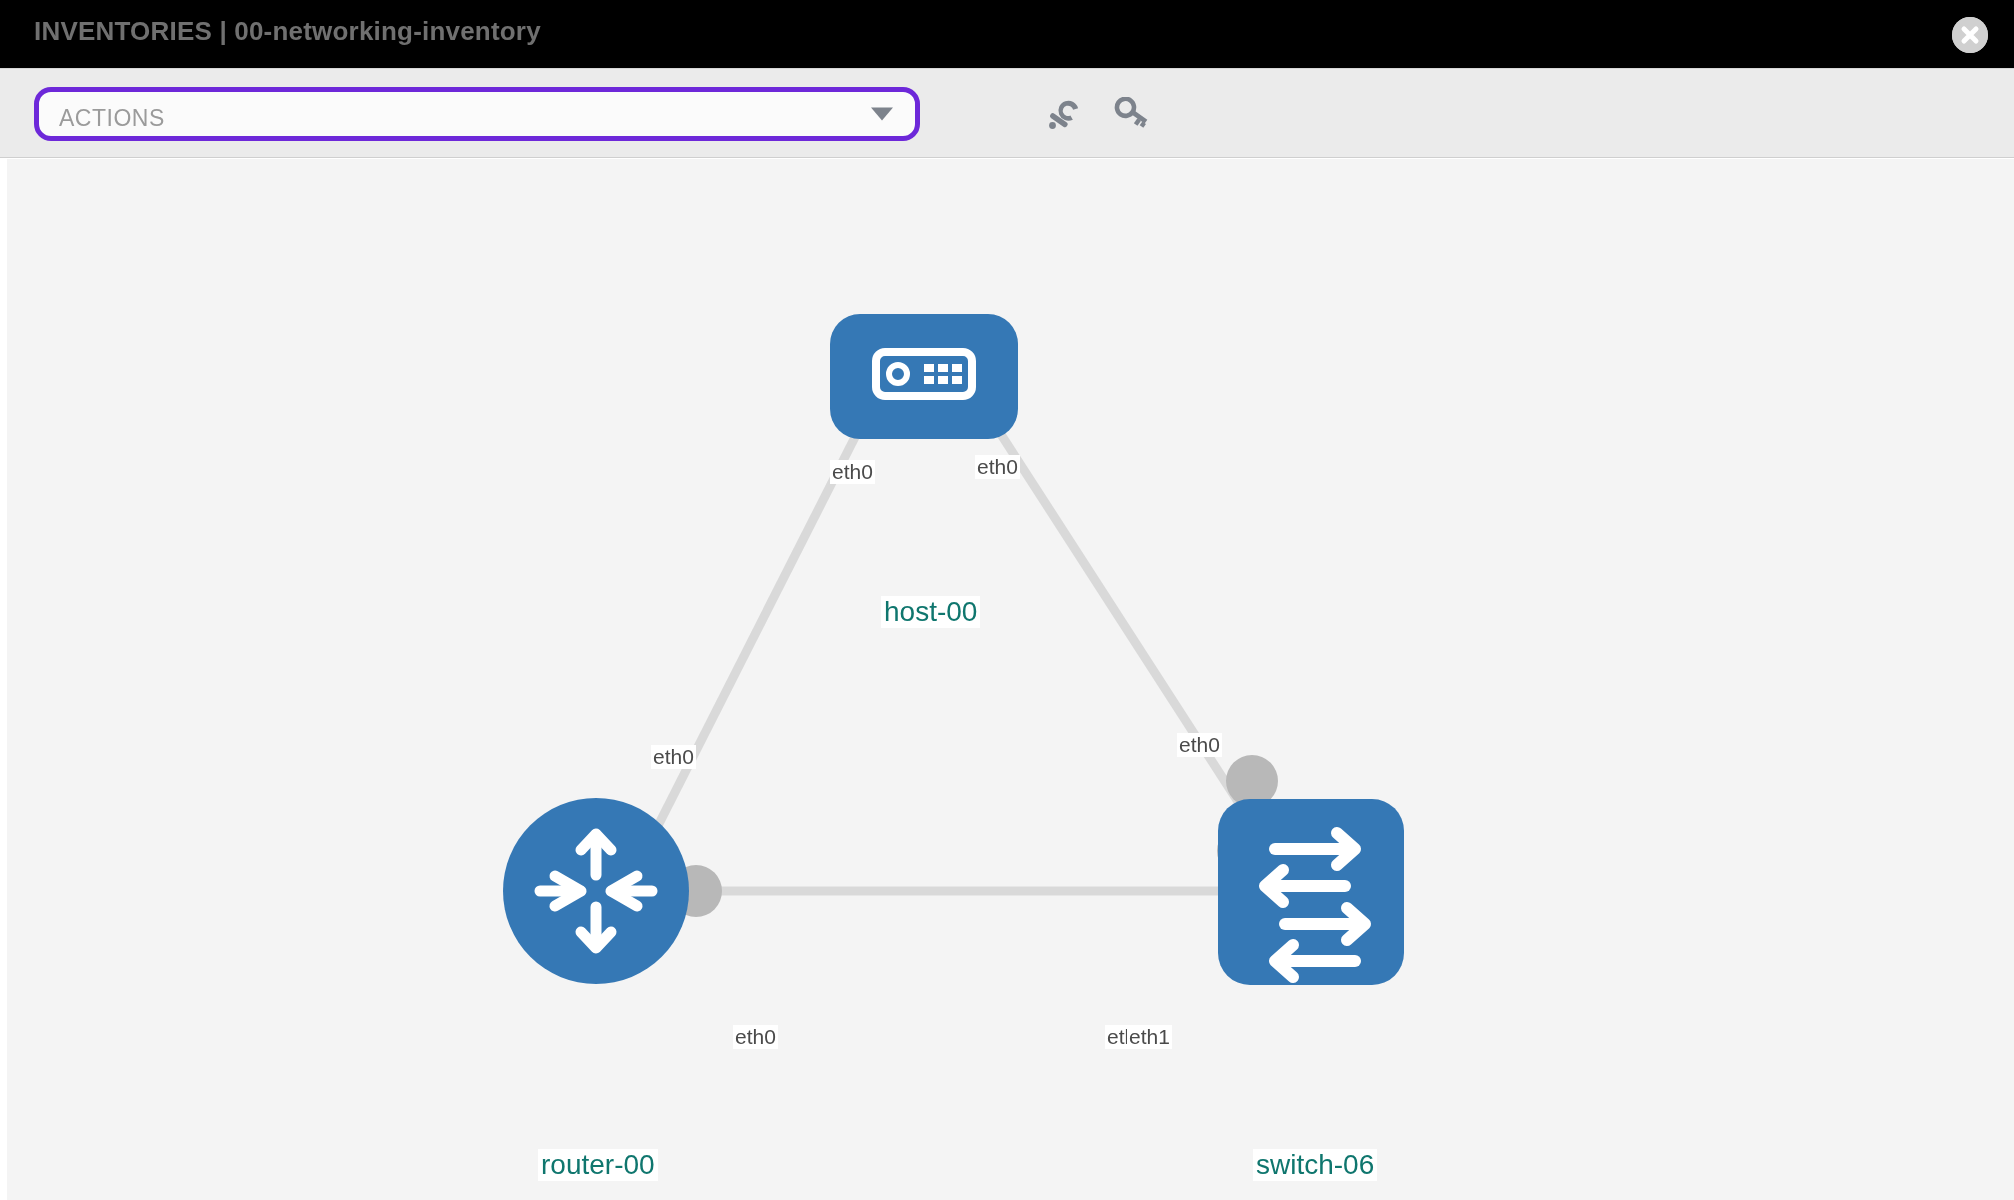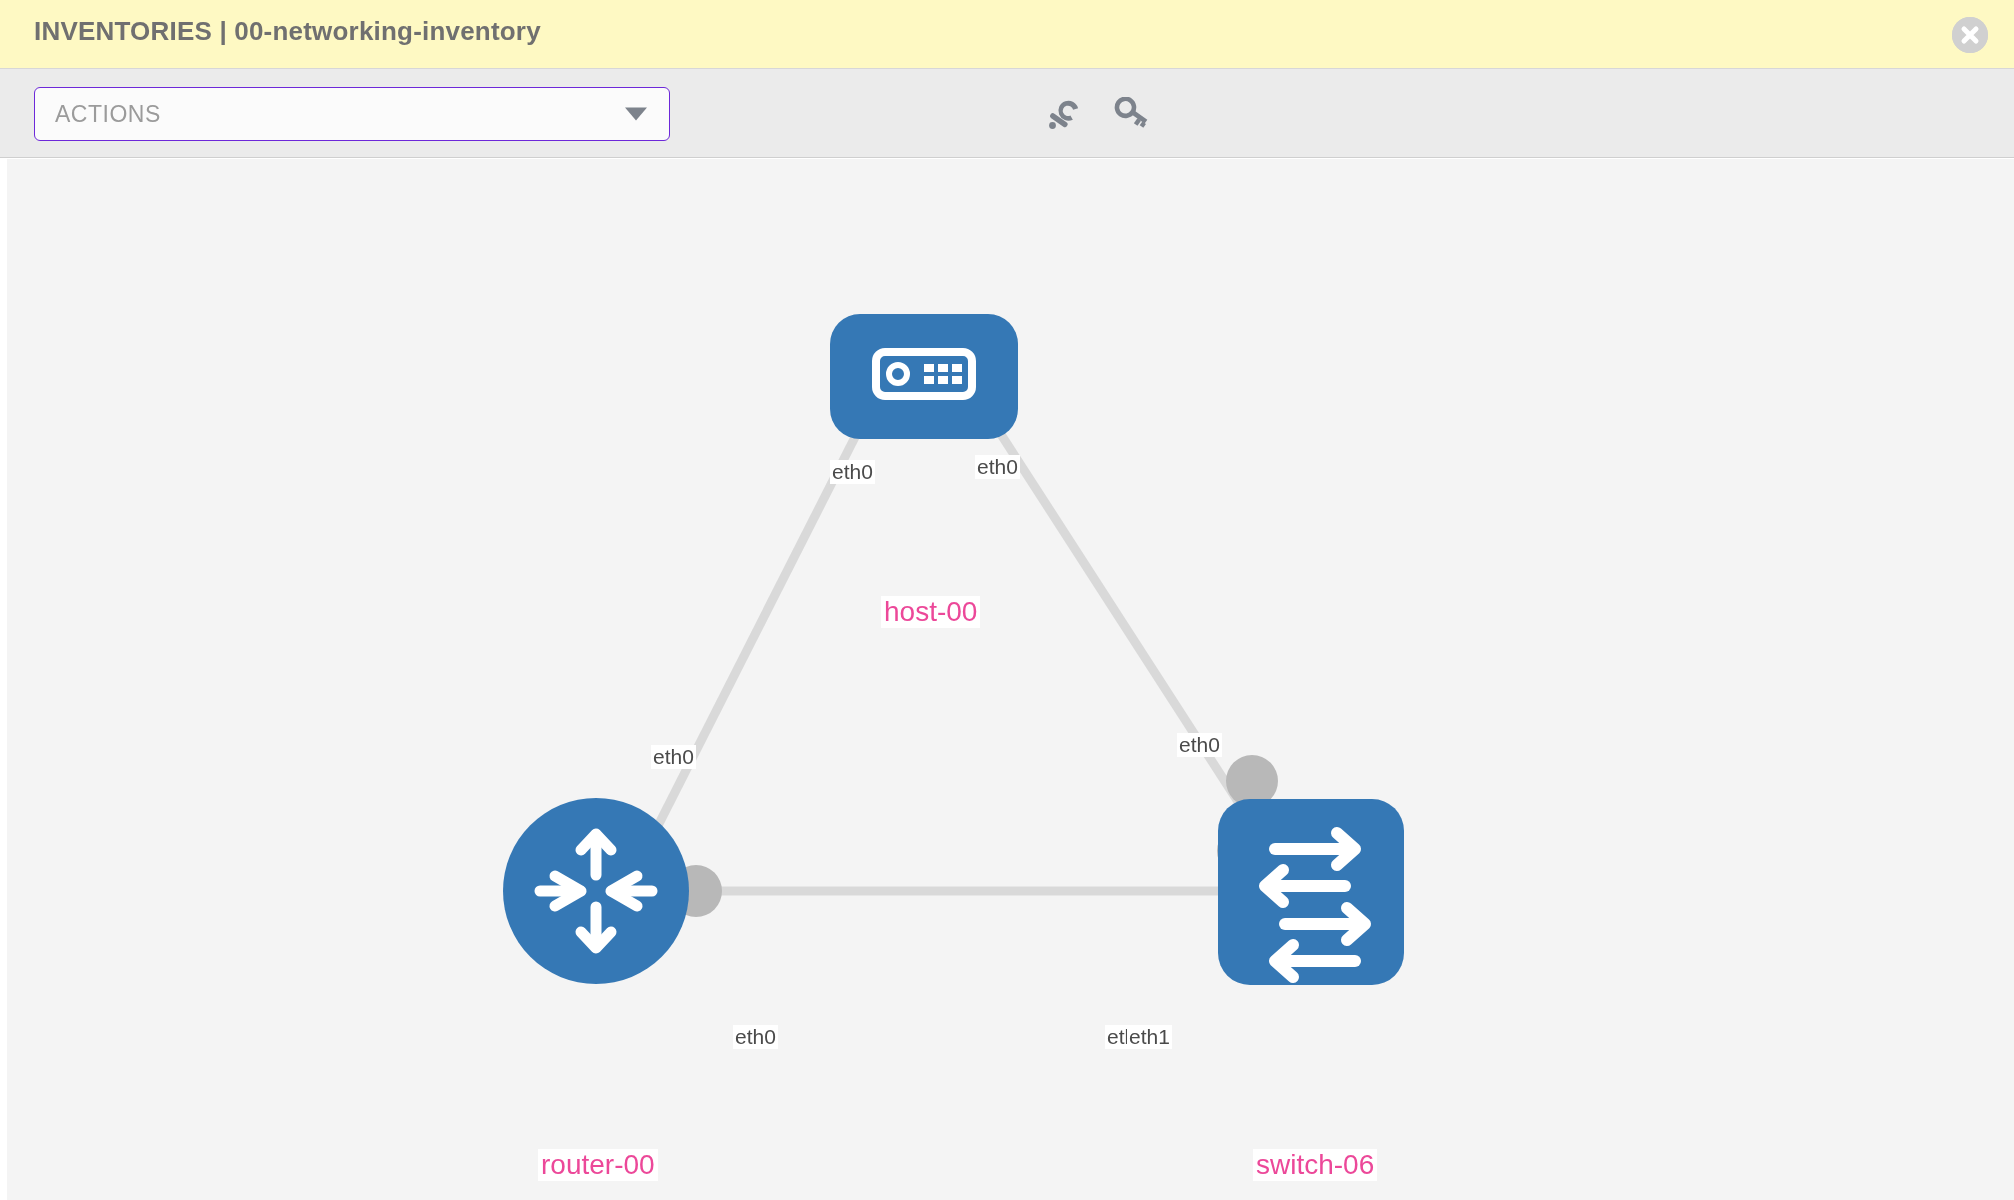--- a/index.html
+++ b/index.html
@@ -18,21 +18,21 @@
     height: 1200px;
     background: #ffffff;
   }
 
   
   .header {
     position: absolute;
     left: 0; top: 0;
     width: 2014px;
     height: 69px;
-    background: #fef9c3;
+    background: #000000;
     border-bottom: 1px solid #d7d7d7;
   }
   .header-title {
     position: absolute;
     left: 34px; top: 16px;
     font-size: 26px;
     font-weight: bold;
     color: #707070;
     letter-spacing: 0.2px;
     white-space: nowrap;
@@ -52,24 +52,24 @@
     position: absolute;
     left: 0; top: 69px;
     width: 2014px;
     height: 89px;
     background: #ebebeb;
     border-bottom: 1px solid #cfcfcf;
   }
   .actions-select {
     position: absolute;
     left: 34px; top: 18px;
-    width: 636px; height: 54px;
+    width: 886px; height: 54px;
     background: #fbfbfb;
-    border: 1px solid #6d28d9;
-    border-radius: 6px;
+    border: 5px solid #6d28d9;
+    border-radius: 17px;
   }
   .actions-select .label {
     position: absolute;
     left: 20px; top: 13px;
     font-size: 23px;
     color: #9b9b9b;
     letter-spacing: 0.5px;
   }
   .caret {
     position: absolute;
@@ -121,21 +121,21 @@
     position: absolute;
     font-size: 21px;
     color: #4a4a4a;
     background: #ffffff;
     padding: 0 2px;
     white-space: nowrap;
   }
   .node-label {
     position: absolute;
     font-size: 28px;
-    color: #ec4899;
+    color: #0f766e;
     background: #ffffff;
     padding: 0 3px;
     white-space: nowrap;
   }
 
   
   .zoom-panel {
     position: absolute;
     left: 1621px; top: 1078px;
     width: 393px; height: 122px;

